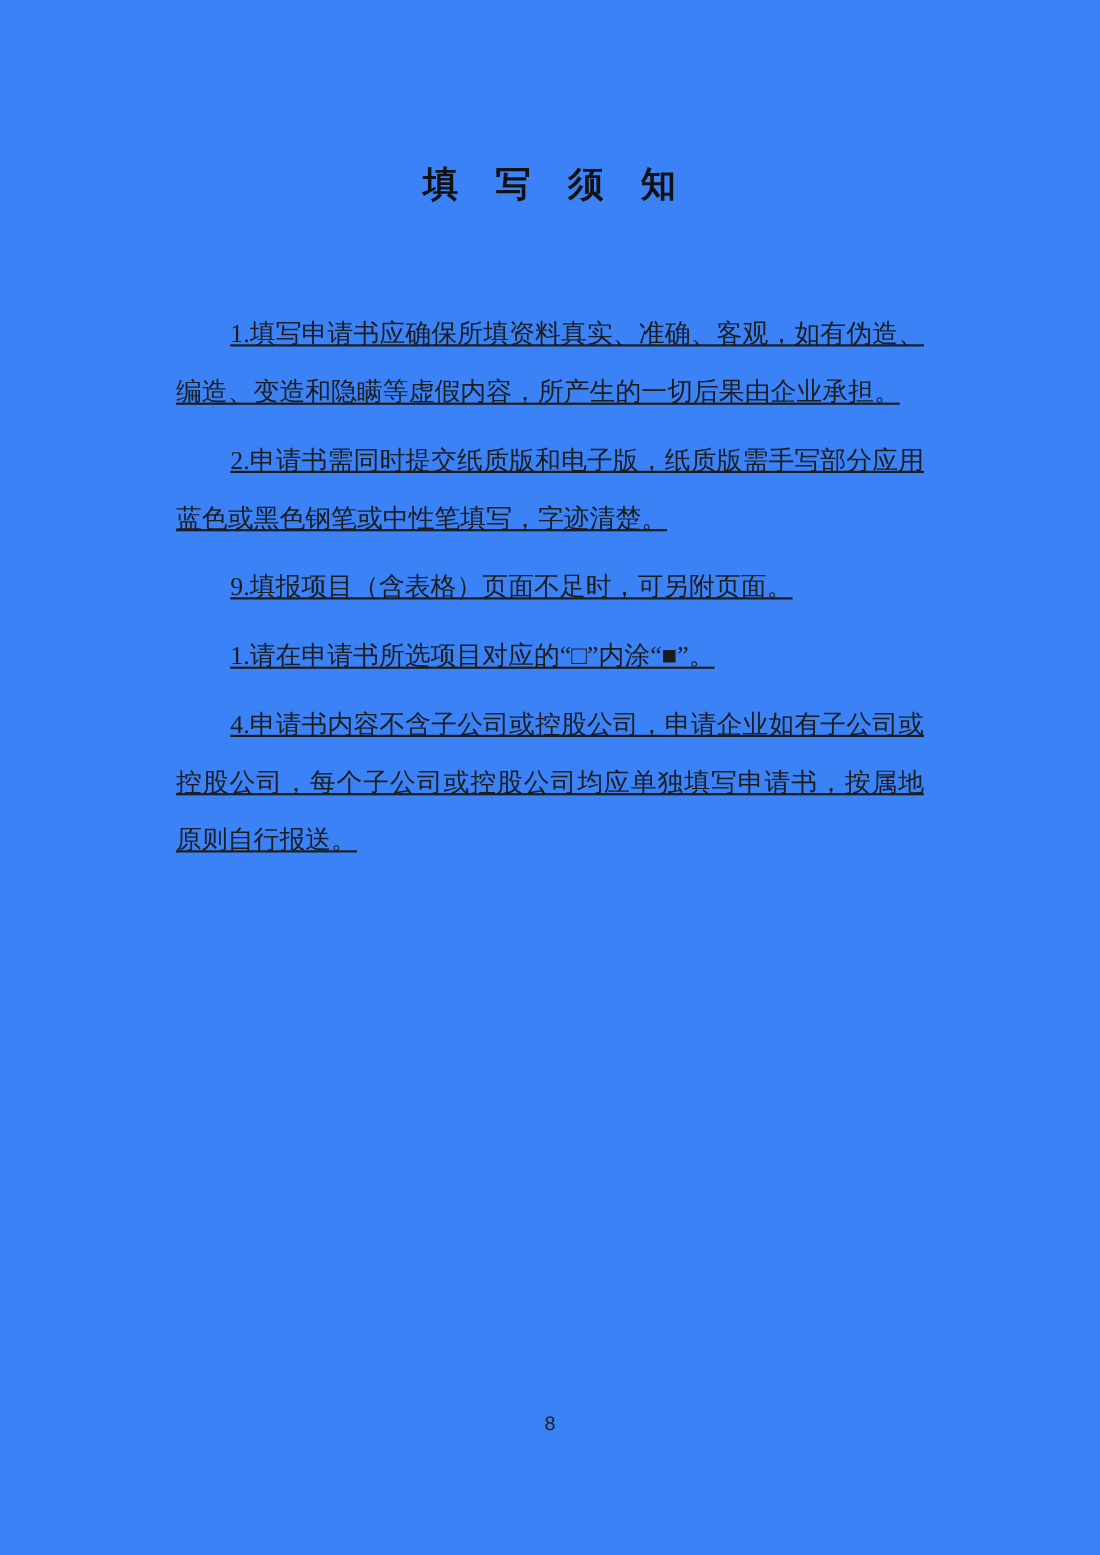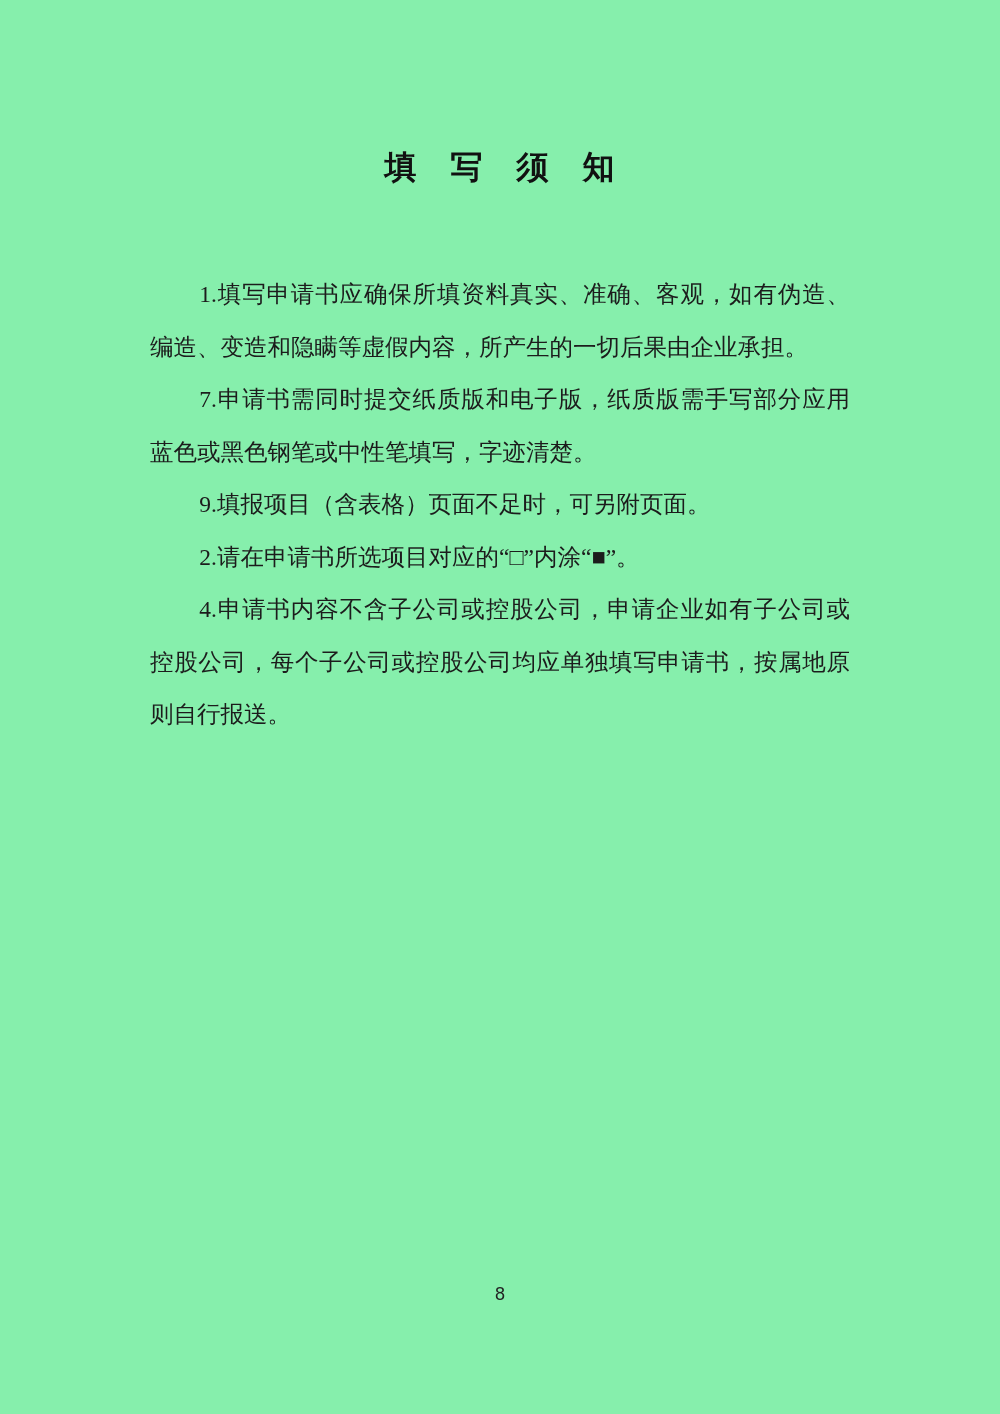--- a/index.html
+++ b/index.html
@@ -5,21 +5,21 @@
   html, body {
     margin: 0;
     padding: 0;
     background: #e8e8e8;
   }
   .page {
     position: relative;
     width: 1000px;
     height: 1414px;
     margin: 0 auto;
-    background: #86efac;
+    background: #3b82f6;
     font-family: "Liberation Serif", "DejaVu Serif", serif;
     color: #1c1c1c;
     overflow: hidden;
   }
   .doc-title {
     position: absolute;
     top: 146px;
     left: 0;
     width: 100%;
     text-align: center;
@@ -33,23 +33,24 @@
     position: absolute;
     top: 268px;
     left: 150px;
     width: 700px;
     font-size: 23.5px;
     line-height: 52.5px;
     text-align: justify;
     text-justify: inter-character;
   }
   .notice-body p {
-    margin: 0;
+    margin: 10px;
     padding: 0;
     text-indent: 2.1em;
+    text-decoration: underline;
   }
   .page-footer {
     position: absolute;
     top: 1284px;
     left: 0;
     width: 100%;
     text-align: center;
     font-size: 18px;
     color: #222222;
     font-family: "Liberation Sans", "DejaVu Sans", sans-serif;
@@ -57,21 +58,21 @@
 </style>
 </head>
 <body>
 
 <div class="page">
 
   <div class="doc-title">填　写　须　知</div>
 
   <div class="notice-body">
     <p>1.填写申请书应确保所填资料真实、准确、客观，如有伪造、编造、变造和隐瞒等虚假内容，所产生的一切后果由企业承担。</p>
-    <p>7.申请书需同时提交纸质版和电子版，纸质版需手写部分应用蓝色或黑色钢笔或中性笔填写，字迹清楚。</p>
+    <p>2.申请书需同时提交纸质版和电子版，纸质版需手写部分应用蓝色或黑色钢笔或中性笔填写，字迹清楚。</p>
     <p>9.填报项目（含表格）页面不足时，可另附页面。</p>
-    <p>2.请在申请书所选项目对应的“□”内涂“■”。</p>
+    <p>1.请在申请书所选项目对应的“□”内涂“■”。</p>
     <p>4.申请书内容不含子公司或控股公司，申请企业如有子公司或控股公司，每个子公司或控股公司均应单独填写申请书，按属地原则自行报送。</p>
   </div>
 
   <div class="page-footer">8</div>
 
 </div>
 
 </body></html>

